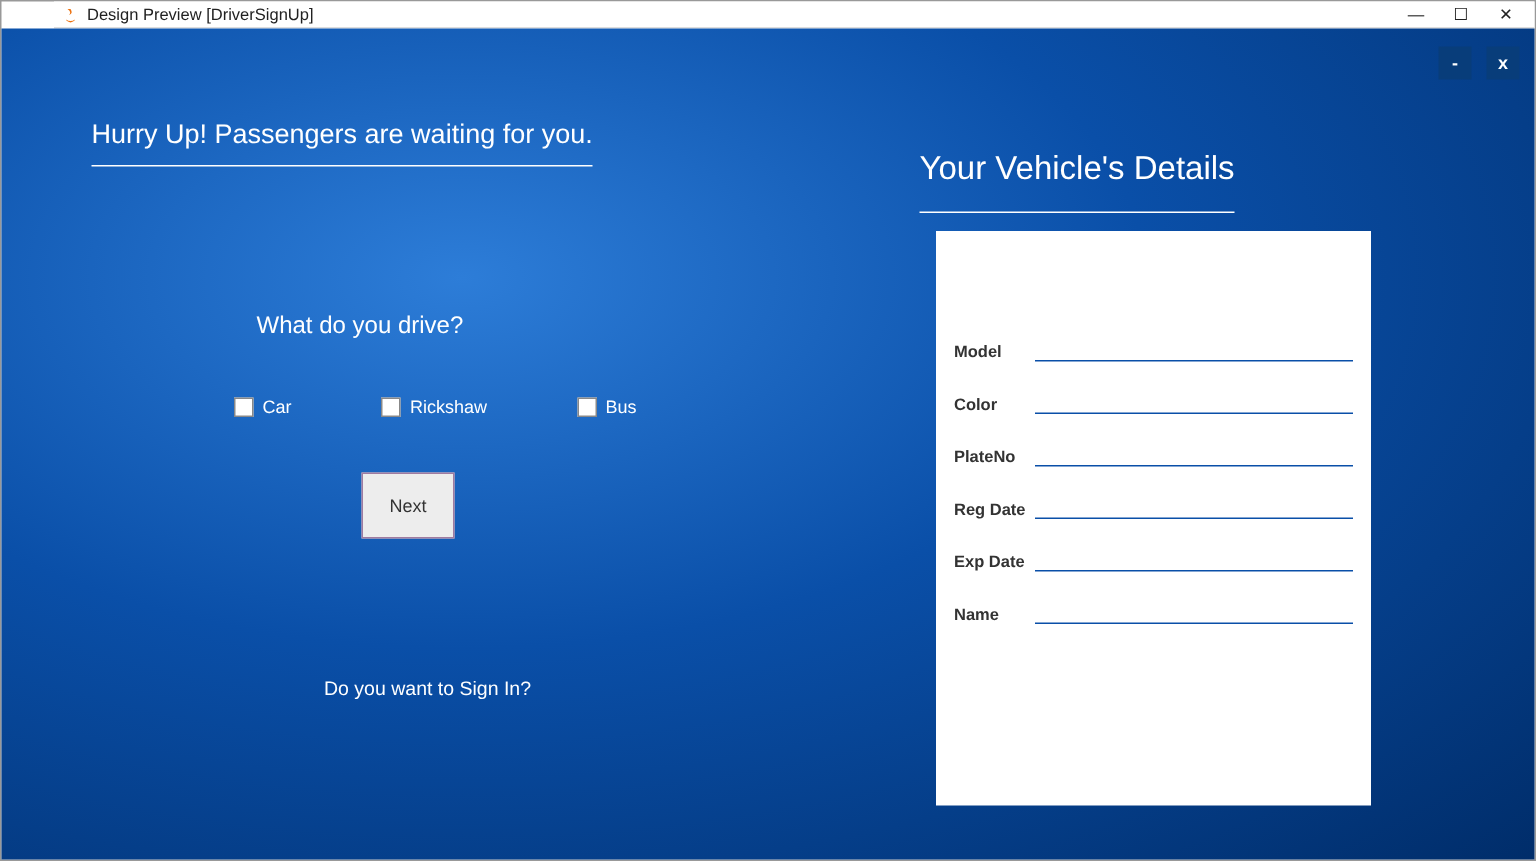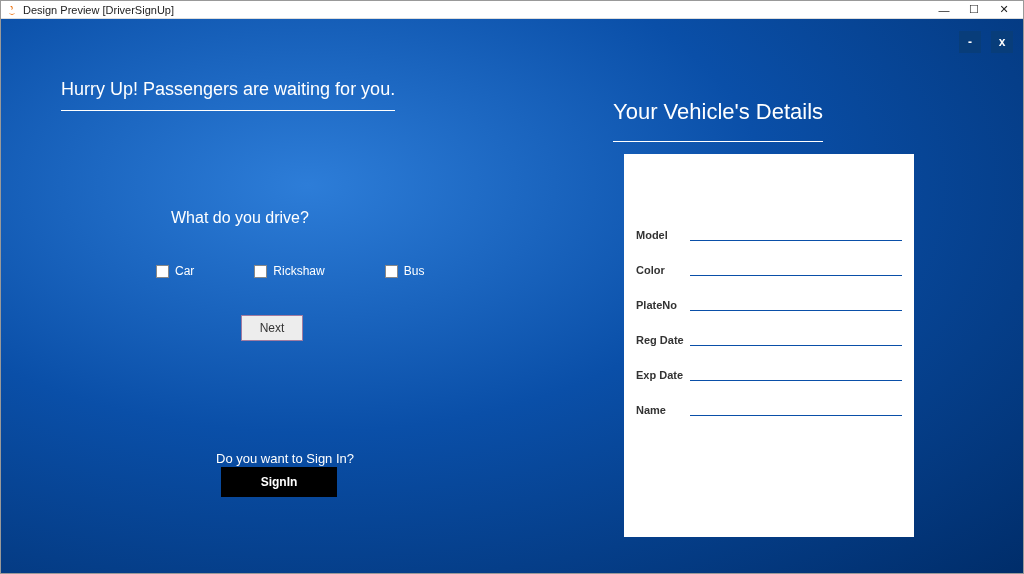--- a/index.html
+++ b/index.html
@@ -24,20 +24,21 @@
     }
     .titlebar {
       height: 18px;
       background: white;
       display: flex;
       align-items: center;
       padding: 0 4px;
       border-bottom: 1px solid #ddd;
       font-size: 11px;
       color: #222;
+      margin-left: 35px;
     }
     .titlebar-icon {
       width: 14px;
       height: 14px;
       margin-right: 4px;
       display: flex;
       align-items: center;
       justify-content: center;
     }
     .titlebar-title {
@@ -121,21 +122,21 @@
       appearance: none;
       background: white;
       border: 1px solid #888;
       cursor: pointer;
     }
     .next-btn {
       position: absolute;
       top: 296px;
       left: 240px;
       width: 62px;
-      height: 26px;
+      height: 44px;
       background: #ededed;
       border: 1px solid #a07ba0;
       color: #333;
       font-size: 12px;
       cursor: pointer;
       display: flex;
       align-items: center;
       justify-content: center;
     }
     .signin-prompt {
@@ -247,21 +248,20 @@
       <label class="checkbox-item">
         <input type="checkbox" style="">
         <span>Bus</span>
       </label>
     </div>
 
     <div class="next-btn">Next</div>
 
     <div class="signin-prompt">Do you want to Sign In?</div>
 
-    <div class="signin-btn">SignIn</div>
 
     <div class="vehicle-title">Your Vehicle's Details</div>
 
     <div class="form-panel">
       <div class="form-row">
         <span class="form-label">Model</span>
         <input class="form-input" type="text" value="" style="">
       </div>
       <div class="form-row">
         <span class="form-label">Color</span>

